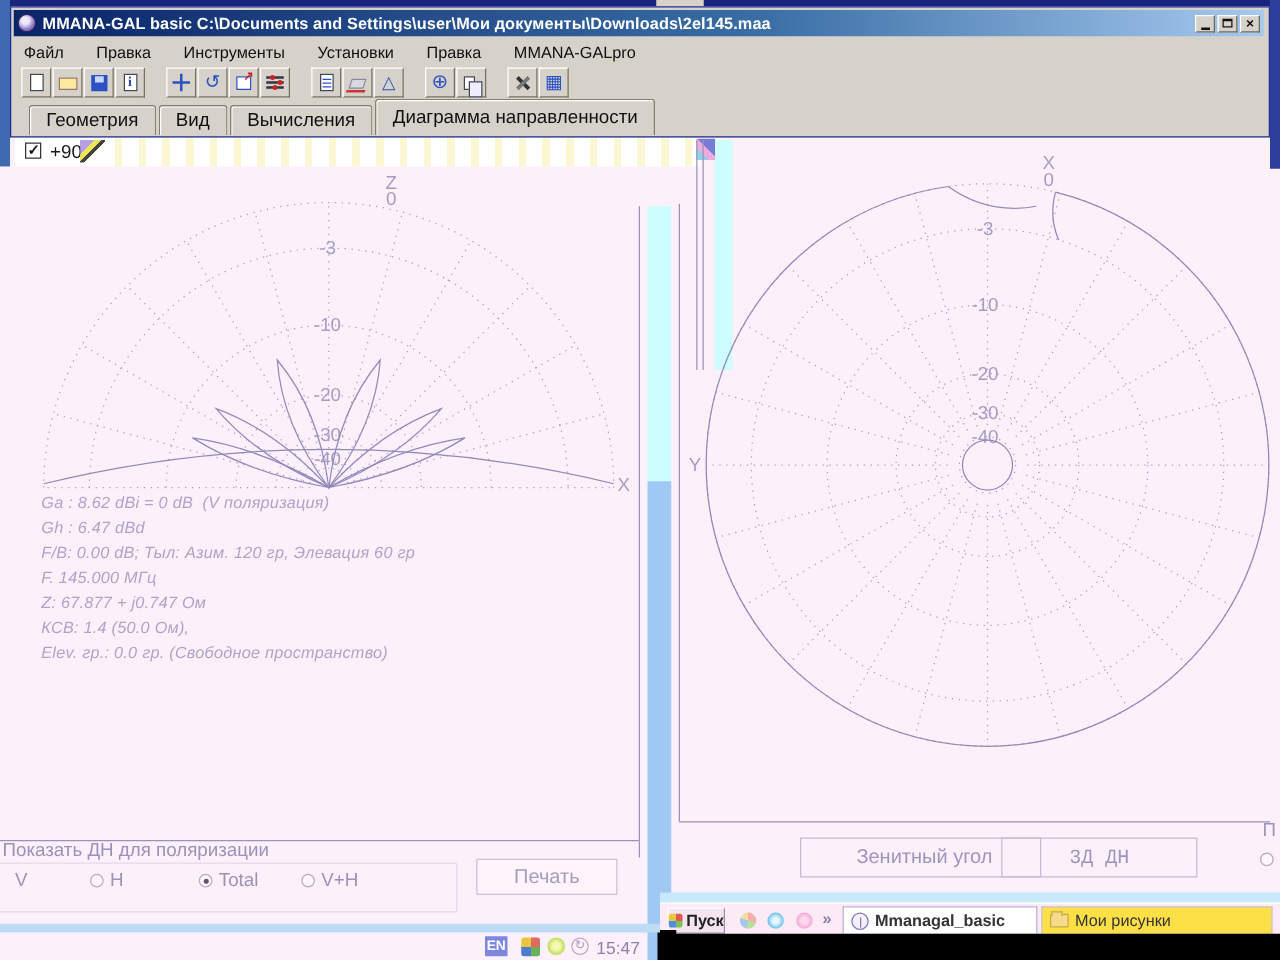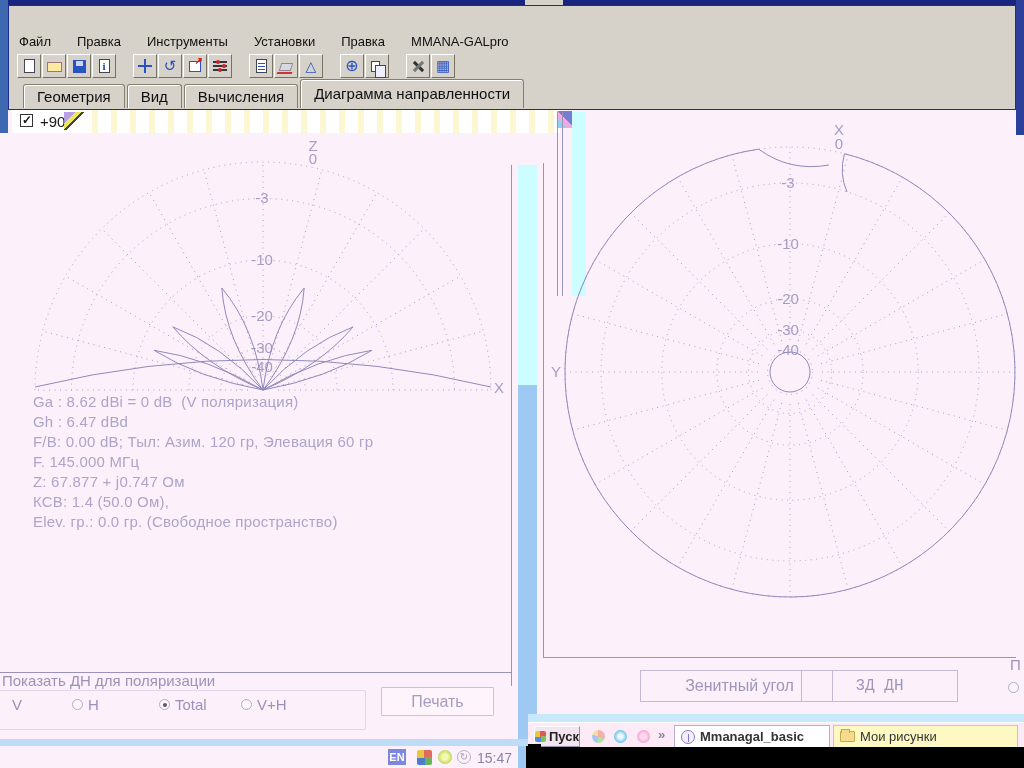--- a/index.html
+++ b/index.html
@@ -90,22 +90,22 @@
   .glitch-icon1 { position:absolute; left:52px; top:2px; width:20px; height:18px;
                   background:linear-gradient(135deg,#a98fe0 30%,#e8e23a 30% 45%,#222 45% 55%,#fff 55%); opacity:.85; }
   .glitch-icon2 { position:absolute; left:545px; top:1px; width:15px; height:17px;
                   background:linear-gradient(45deg,#74c6e8 30%,#e89ad8 30% 55%,#5560c8 55%); opacity:.8; }
 
   .vline { position:absolute; width:1px; background:#9a92bb; }
   .hline { position:absolute; height:1px; background:#9a92bb; }
   .cyan-stripe { position:absolute; background:#cdfdff; }
   .blue-stripe { position:absolute; background:#9fc8f2; }
 
-  .info-block { position:absolute; left:33px; top:282px; font-size:15px; line-height:20px;
-                color:#ada4c9; letter-spacing:.2px; white-space:pre; }
+  .info-block { position:absolute; left:33px; top:282px; font-size:13px; line-height:20px;
+                color:#ada4c9; letter-spacing:.2px; white-space:pre;font-style:italic; }
 
   .pol-title { position:absolute; left:2px; top:562px; font-size:15px; color:#9a92b8; }
   .pol-box { position:absolute; left:-4px; top:580px; width:370px; height:40px;
              border:1px solid #e2d7ea; border-radius:2px; }
   .radio-opt { position:absolute; top:586px; display:flex; align-items:center; gap:5px; }
   .radio-circle { width:11px; height:11px; border-radius:50%; border:1px solid #b4acc9; background:#fdf6fc;
                   position:relative; flex:none; }
   .radio-circle.sel::after { content:""; position:absolute; left:3px; top:3px; width:4px; height:4px;
                              border-radius:50%; background:#5c5670; }
   .radio-label { font-size:15px; color:#9a92b8; }
@@ -133,21 +133,21 @@
                border:1px solid; border-color:#fff #9a8fae #9a8fae #fff; display:flex; align-items:center;
                justify-content:center; gap:3px; }
   .win-flag { width:11px; height:11px; flex:none;
               background:conic-gradient(#e05a4e 0 25%,#7cc25a 25% 50%,#4e8de0 50% 75%,#e8c63e 75%); border-radius:2px; }
   .start-label { font-size:13px; font-weight:bold; color:#222; }
   .ql-icon { position:absolute; top:7px; width:13px; height:13px; border-radius:50%; }
   .ql-1 { left:64px; background:conic-gradient(#f4b0a8 0 30%,#b4e0a0 30% 55%,#a8c4f0 55% 80%,#f0e0a0 80%); }
   .ql-2 { left:86px; background:radial-gradient(circle,#eaf8ff 25%,#6ec0e8 70%); }
   .ql-3 { left:109px; background:radial-gradient(circle,#ffd8ee 30%,#f0a0d0 75%); }
   .chevron { position:absolute; left:130px; top:4px; font-size:13px; color:#8a80a0; font-weight:bold; }
-  .task-btn { position:absolute; top:2px; height:23px; border:1px solid #cbc0dc; background:#fef9c3;
+  .task-btn { position:absolute; top:2px; height:23px; border:1px solid #cbc0dc; background:#fde047;
               display:flex; align-items:center; padding:0 6px; gap:5px; }
   .task-btn.active { background:#fff; border-color:#b9aed2; }
   .task-label { font-size:13px; color:#333; white-space:nowrap; overflow:hidden; }
   .task-btn.active .task-label { font-weight:bold; }
   .mmana-task-icon { width:14px; height:14px; border-radius:50%; border:1px solid #8878c8; position:relative; flex:none; background:#f4f0fc; }
   .mmana-task-icon::after { content:""; position:absolute; left:6px; top:3px; width:1px; height:8px; background:#8878c8; }
   .folder-icon { width:15px; height:11px; background:#f6dc8a; border:1px solid #c8a84e; border-radius:1px; position:relative; flex:none; }
   .folder-icon::before { content:""; position:absolute; left:0; top:-3px; width:7px; height:3px; background:#f6dc8a; border:1px solid #c8a84e; border-bottom:none; }
 
   .lang-box { position:absolute; left:388px; top:639px; width:18px; height:16px; background:#7c87dd;
@@ -164,20 +164,33 @@
 </style>
 </head>
 <body>
 
 <div class="abs top-navy"></div>
 <div class="abs top-gray-frag"></div>
 <div class="abs left-blue"></div>
 <div class="abs right-blue"></div>
 
 <div class="abs window">
+  <div class="titlebar">
+    <span class="app-icon"></span>
+    <span class="title-text">MMANA-GAL basic C:\Documents and Settings\user\Мои документы\Downloads\2el145.maa</span>
+    <span class="winbtns">
+      <span class="wbtn">
+          <span class="glyph-min"></span>
+        </span>
+      <span class="wbtn">
+          <span class="glyph-max"></span>
+        </span>
+      <span class="wbtn">×</span>
+    </span>
+  </div>
   <div class="menubar" id="menubar">
       <span class="menu-item">Файл</span>
       <span class="menu-item">Правка</span>
       <span class="menu-item">Инструменты</span>
       <span class="menu-item">Установки</span>
       <span class="menu-item">Правка</span>
       <span class="menu-item">MMANA-GALpro</span>
     </div>
   <div class="toolbar" id="toolbar">
       <span class="tbtn">

